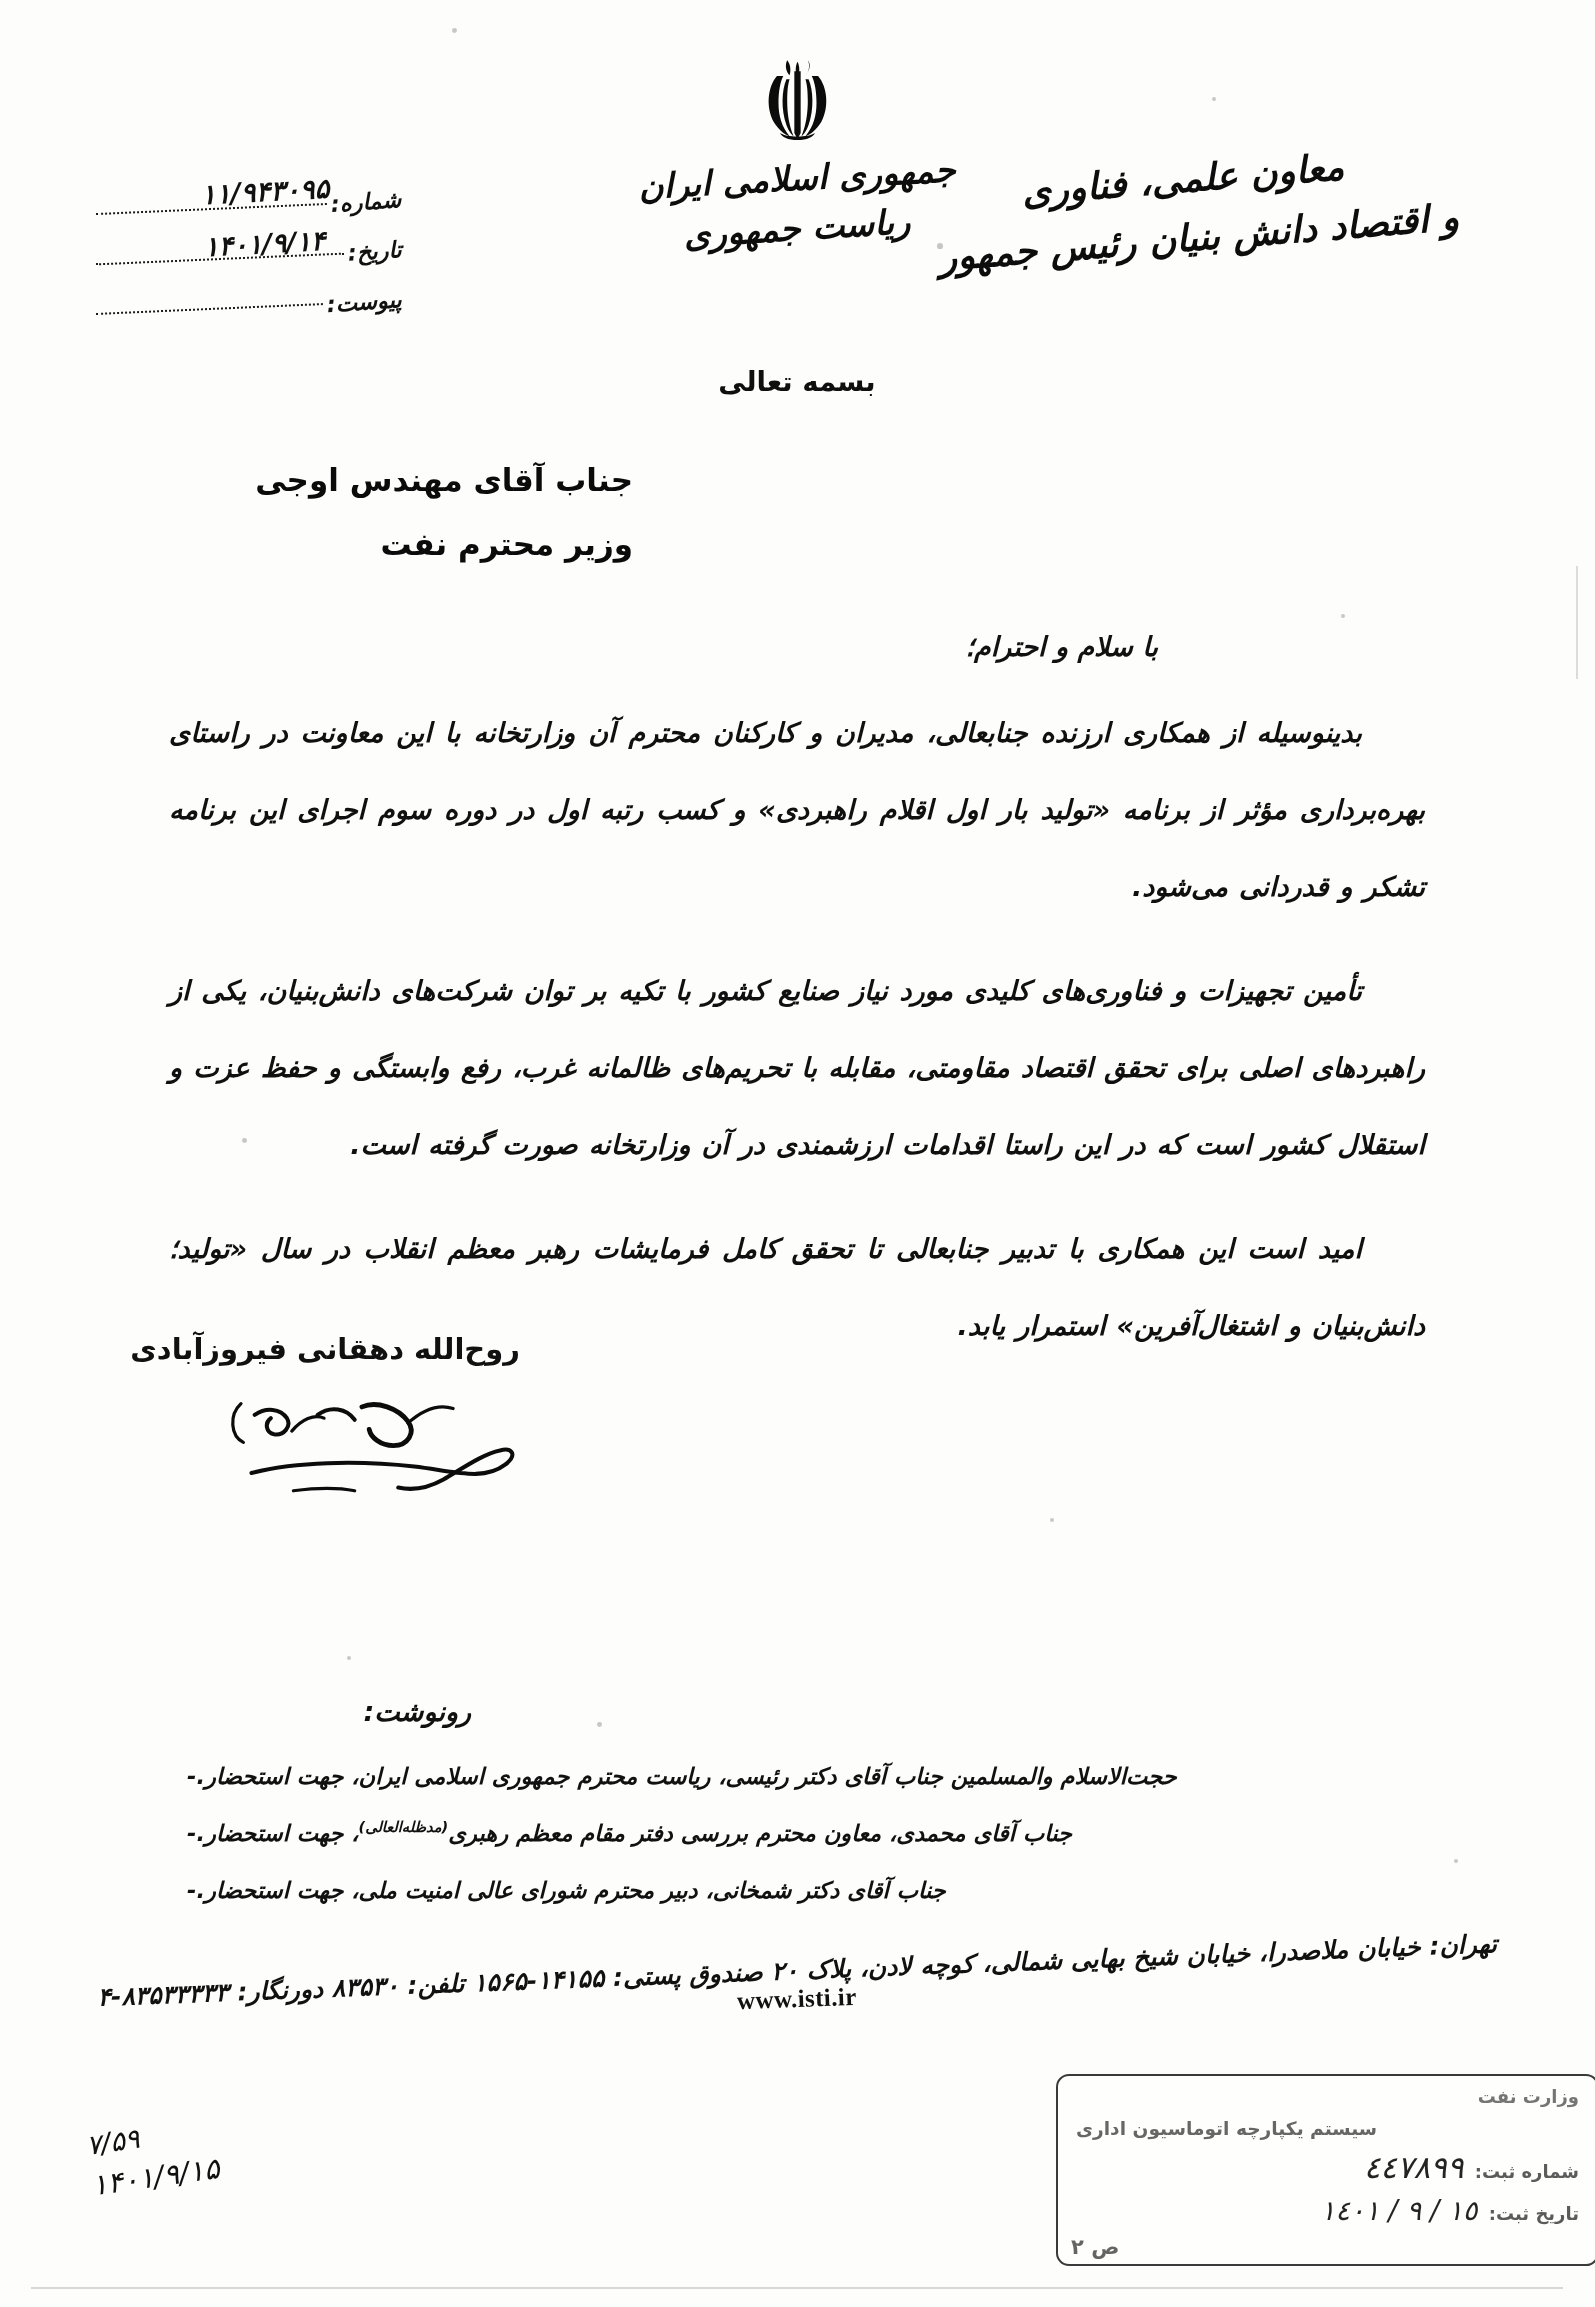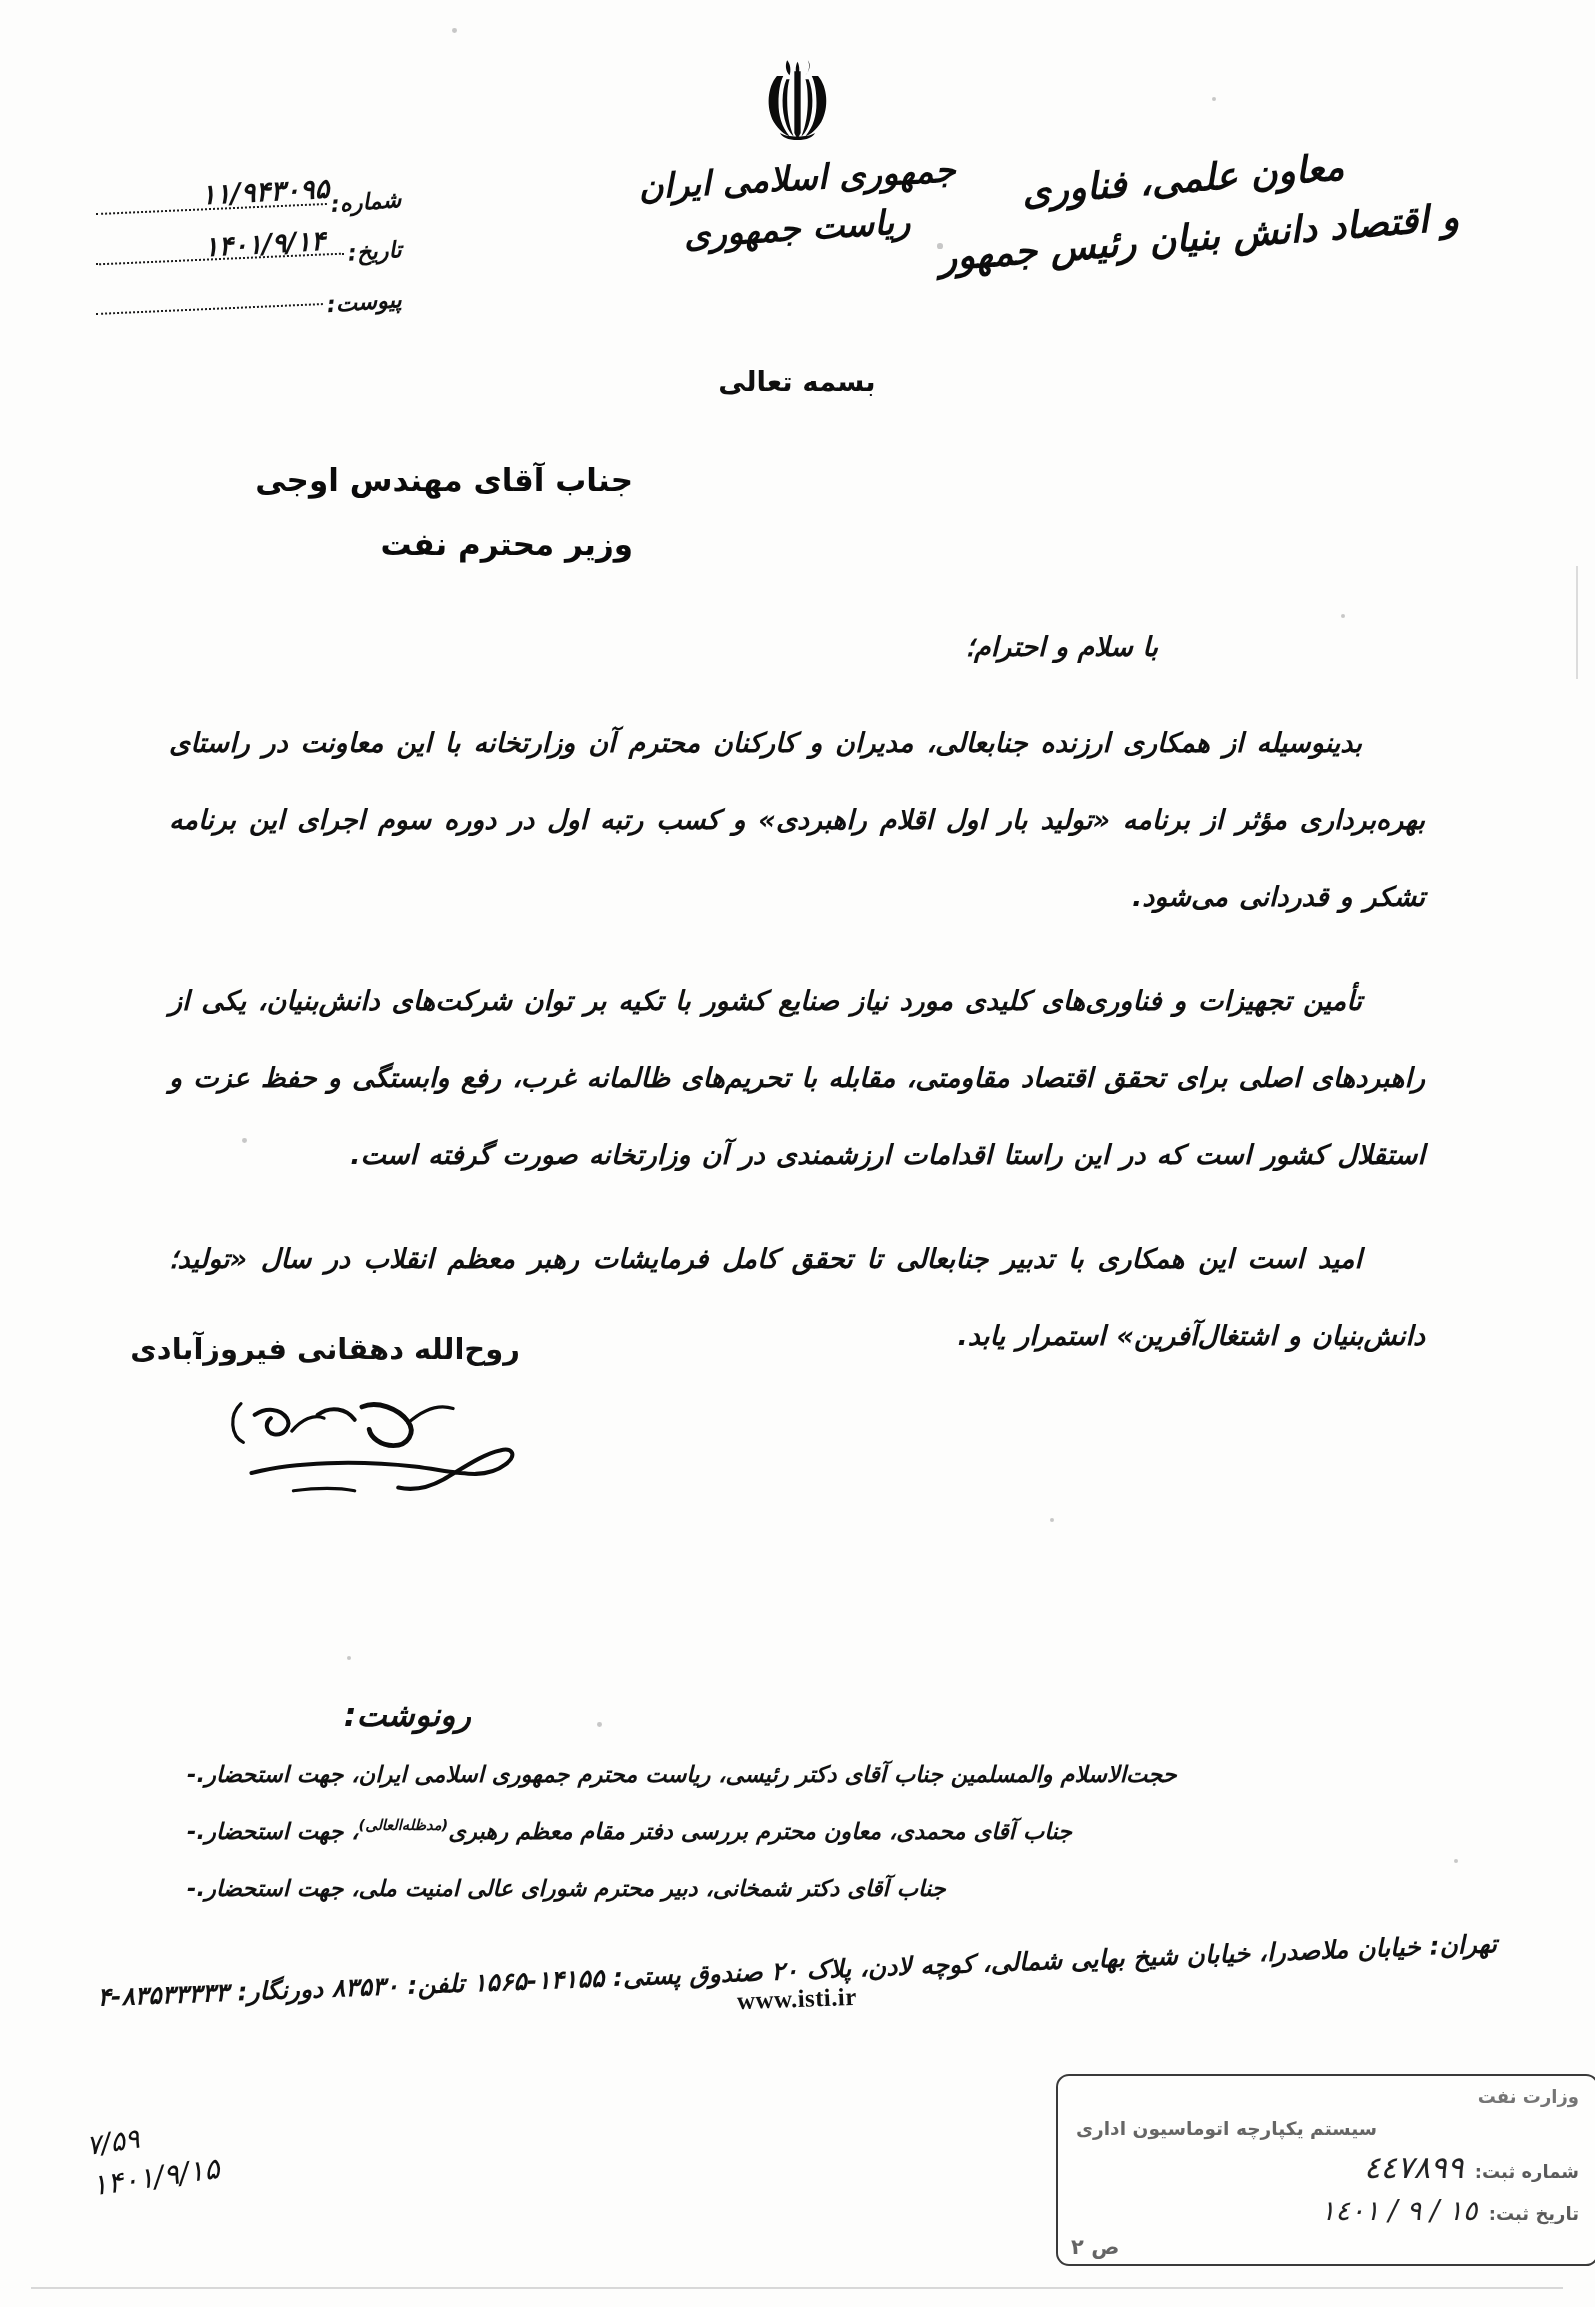--- a/index.html
+++ b/index.html
@@ -163,21 +163,21 @@
     position: absolute;
     top: 631px;
     right: 170px;
     left: 170px;
   }
   .salutation {
     font-size: 27px;
     font-weight: 600;
     font-style: italic;
     text-align: right;
-    margin-bottom: 42px;
+    margin-bottom: 32px;
     padding-right: 267px;
   }
   .para {
     font-size: 27px;
     font-style: italic;
     font-weight: 600;
     line-height: 77px;
     text-align: justify;
     text-align-last: right;
     color: #101010;
@@ -208,25 +208,25 @@
 
   
   .cc-block {
     position: absolute;
     top: 1696px;
     right: 170px;
     left: 170px;
     text-align: right;
   }
   .cc-title {
-    font-size: 32px;
+    font-size: 27px;
     font-weight: 700;
     font-style: italic;
     padding-right: 954px;
-    margin-bottom: 22px;
+    margin-bottom: 31px;
   }
   .cc-list {
     list-style: none;
     margin: 0;
     padding: 0;
   }
   .cc-item {
     font-size: 22.6px;
     font-style: italic;
     font-weight: 600;

